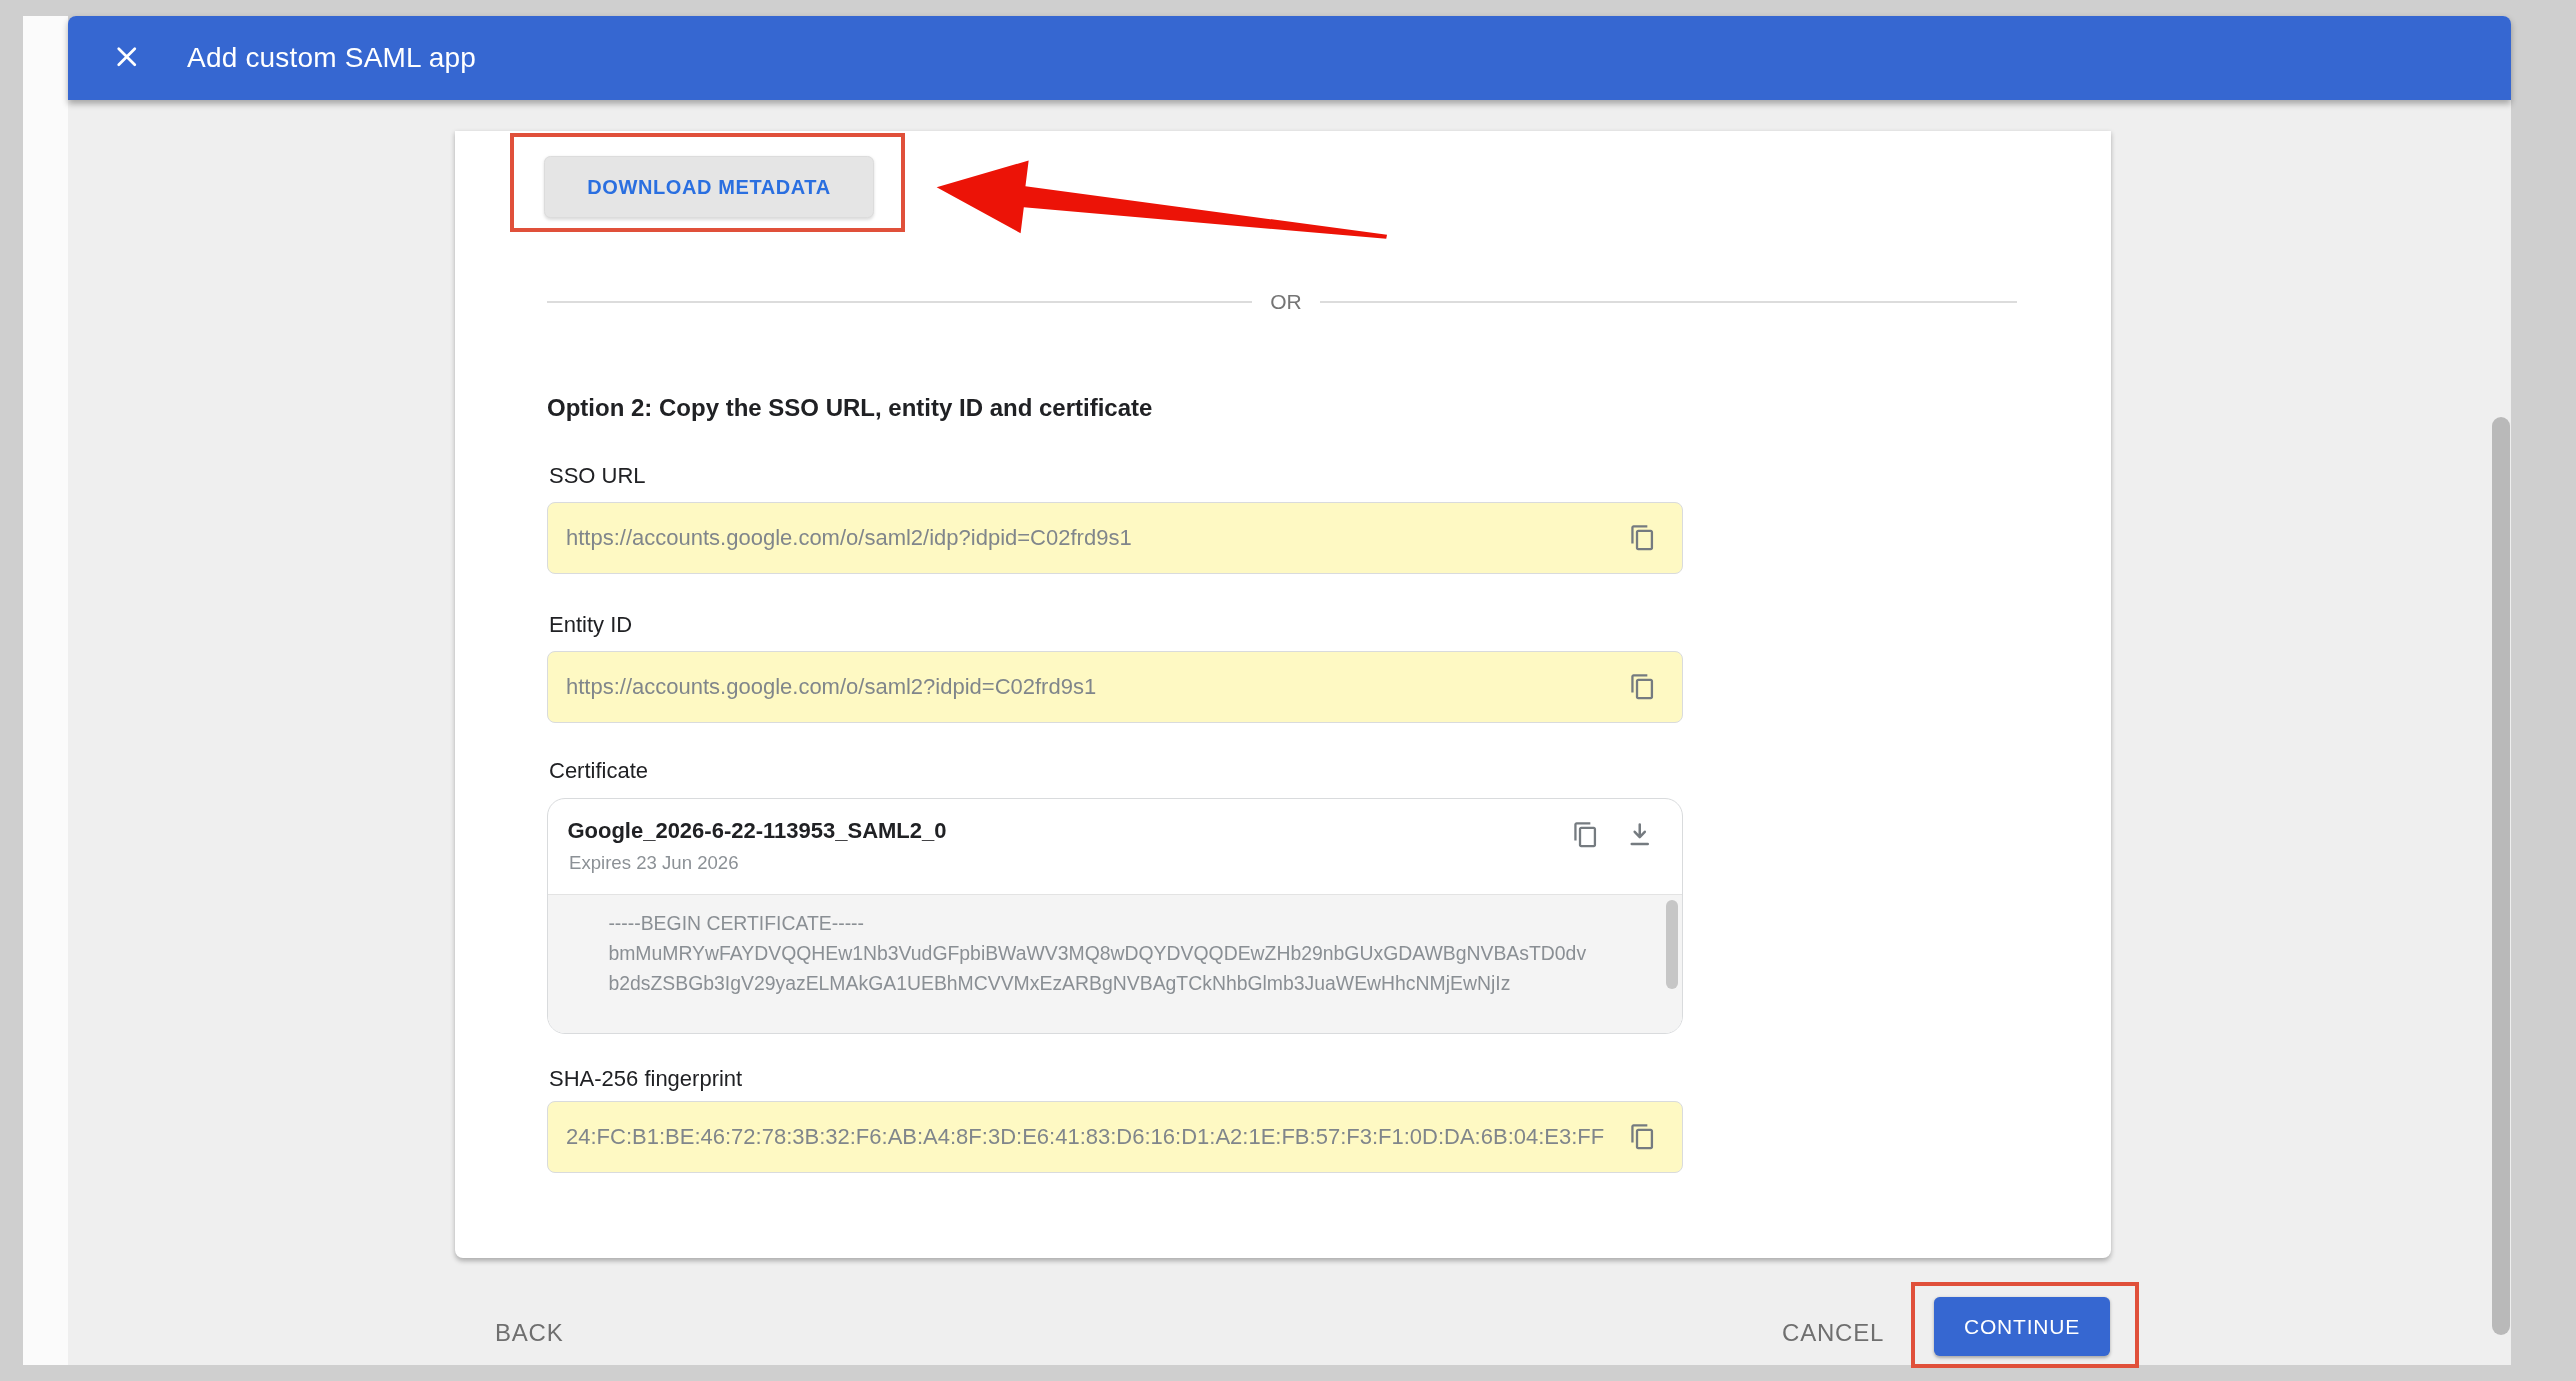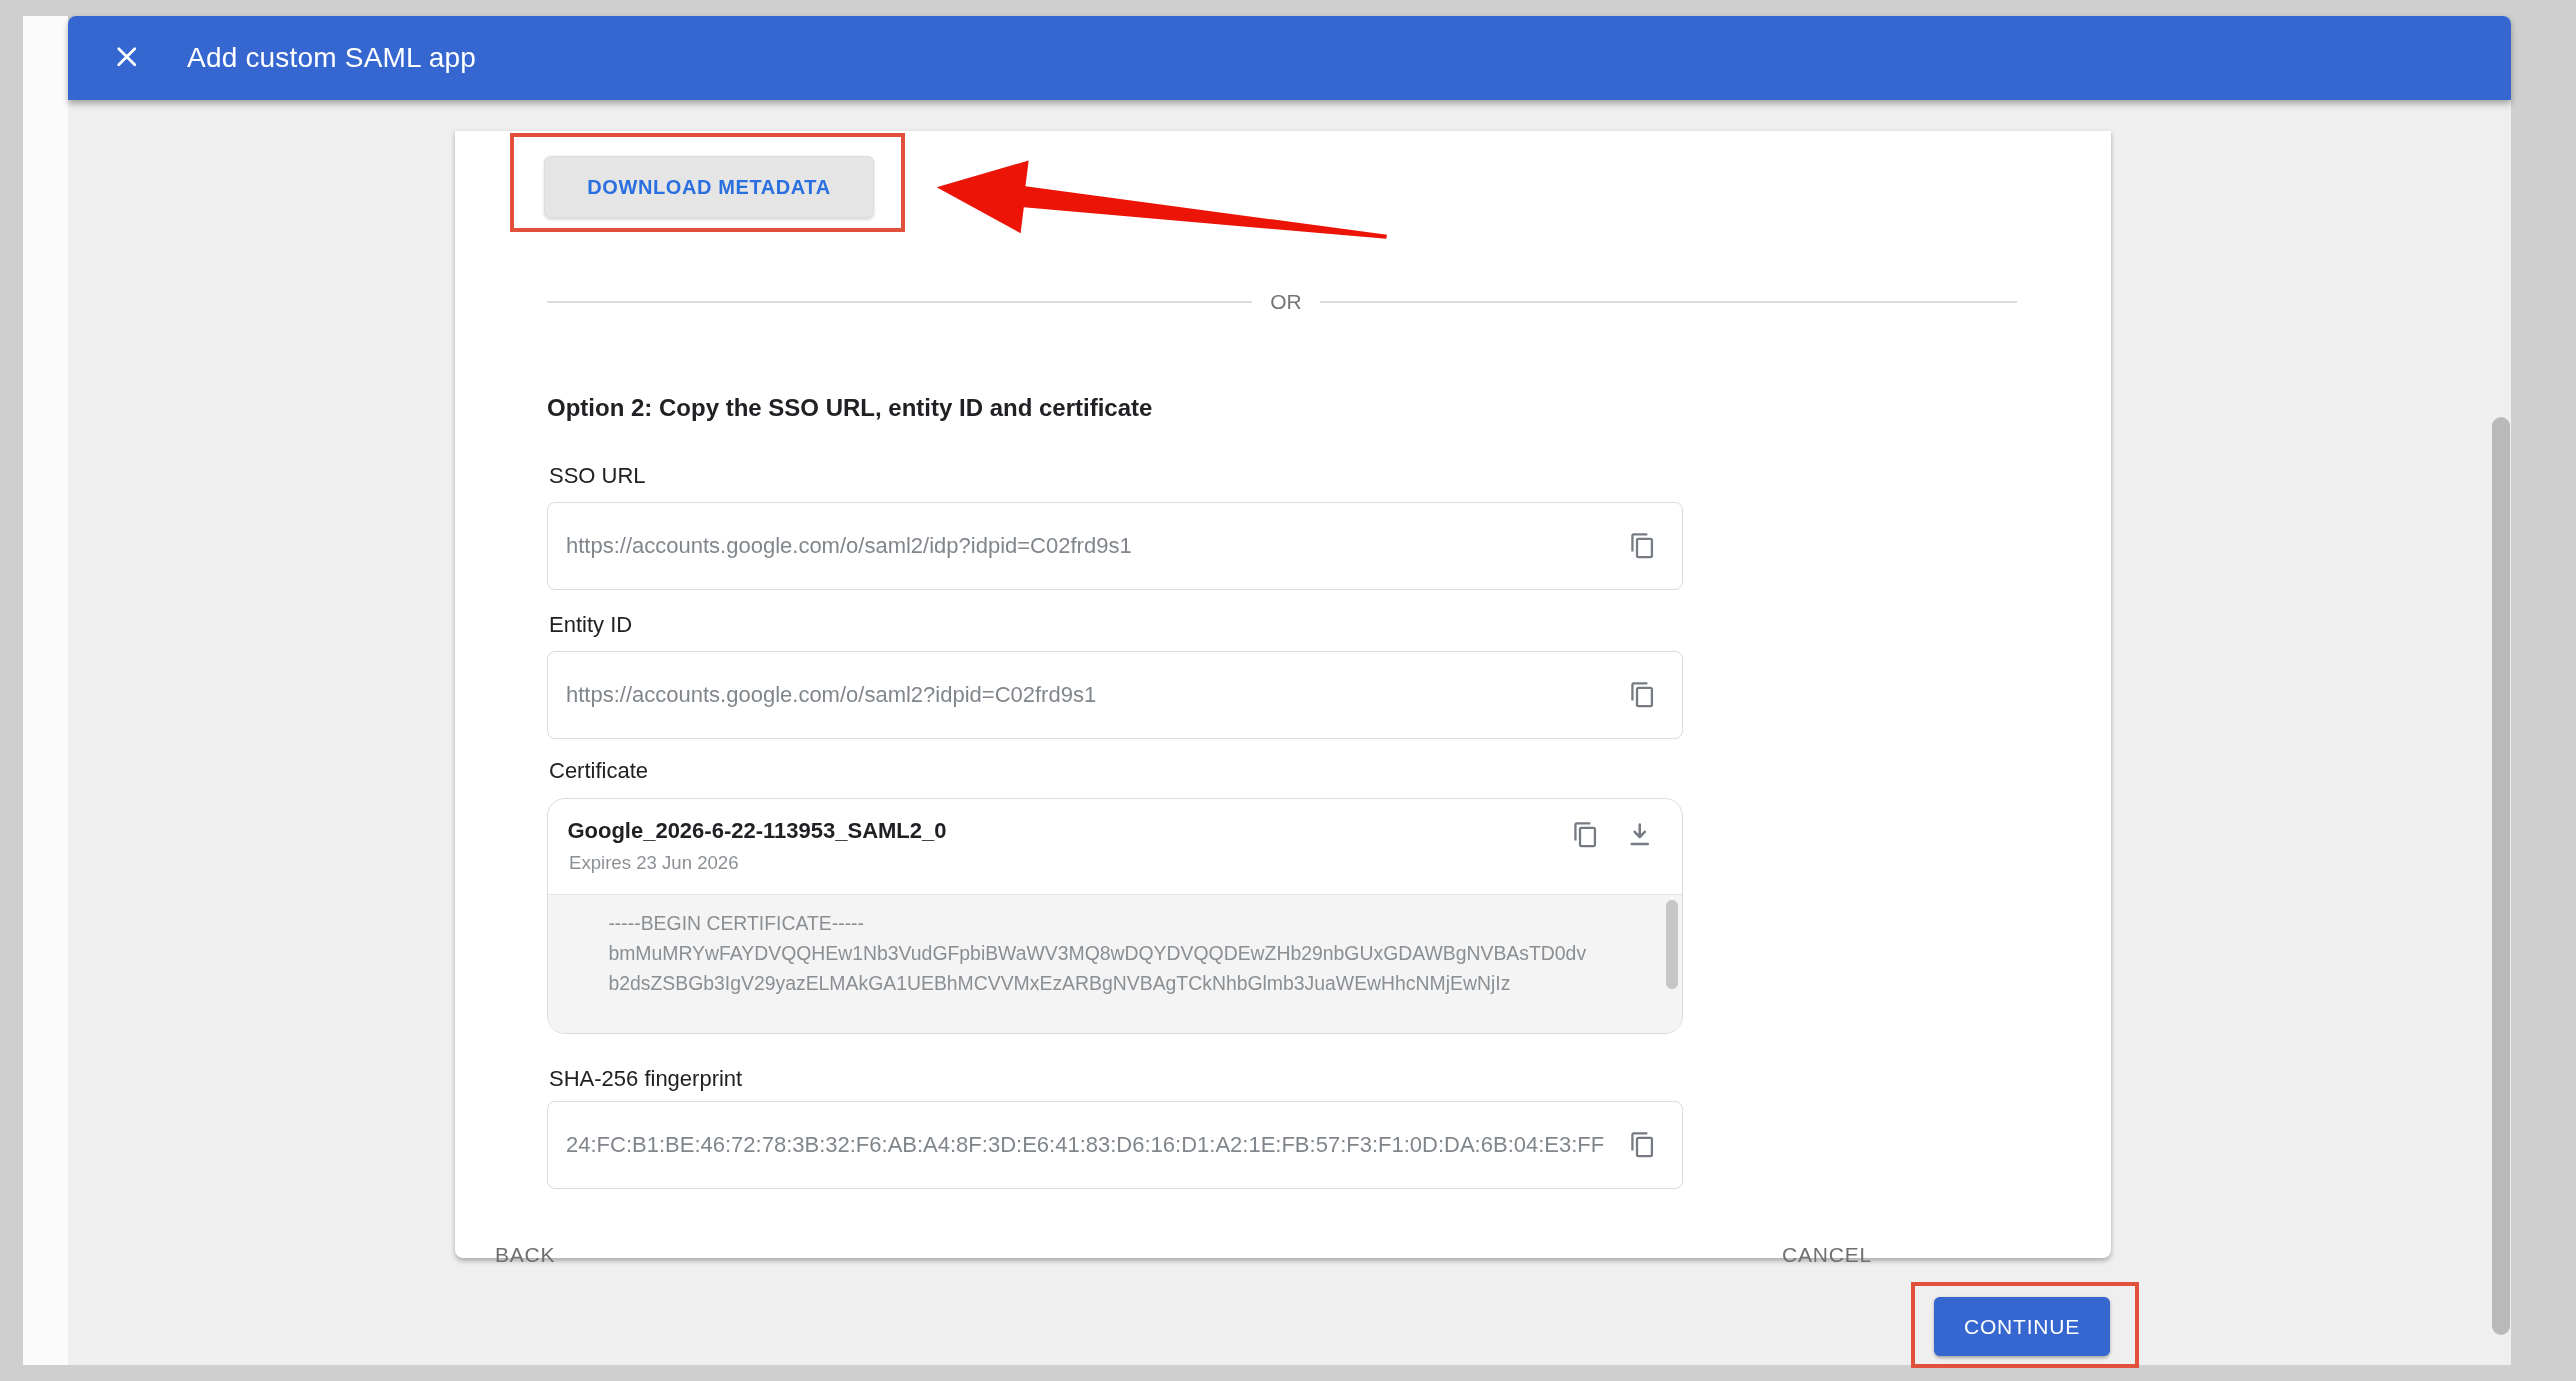--- a/index.html
+++ b/index.html
@@ -32,39 +32,39 @@
   .arrow-svg{left:890px; top:146px; z-index:10; pointer-events:none;}
 
   .divider-line{top:301px; height:2.4px; background:#dcdcdc; z-index:4;}
   .divider-line.left{left:547px; width:705px;}
   .divider-line.right{left:1320px; width:697px;}
   .divider-label{left:1252px; top:290px; width:68px; text-align:center; color:#757575; font-size:21px; z-index:4;}
 
   .section-heading{left:547px; top:394px; font-size:24px; font-weight:bold; color:#202124; z-index:4;}
 
   .field-label{left:549px; font-size:22px; color:#202124; z-index:4;}
-  .field-box{left:547px; width:1136px; height:88px; background:#ffffff;
+  .field-box{left:547px; width:1136px; height:72px; background:#fef9c3;
              border:1.6px solid #d9dbdd; border-radius:8px; box-sizing:border-box;
              display:flex; align-items:center; padding:0 21px 0 18px; z-index:4;}
   .field-value{color:#80868b; font-size:22px; white-space:nowrap; overflow:hidden; flex:1;}
   .icon-btn{width:36px; height:36px; display:flex; align-items:center; justify-content:center; cursor:pointer; flex:none;}
 
   .cert-card{left:547px; top:798px; width:1136px; height:236px; background:#ffffff;
              border:1.6px solid #d9dbdd; border-radius:18px; box-sizing:border-box; overflow:hidden; z-index:4;}
   .cert-head{position:relative; height:95px;}
   .cert-name{position:absolute; left:19.4px; top:19.4px; font-size:22px; font-weight:bold; color:#202124;}
   .cert-expires{position:absolute; left:21px; top:53px; font-size:18.6px; color:#8c9196;}
   .cert-copy{position:absolute; right:78px; top:18px;}
   .cert-download{position:absolute; right:24px; top:18px;}
   .cert-body{position:relative; height:139px; background:#f4f4f4; border-top:1.6px solid #e3e3e3;
              padding:13px 49px 0 19.4px; box-sizing:border-box; overflow:hidden;}
   .cert-line{font-size:19.4px; color:#8a8f94; line-height:30px; white-space:nowrap;margin-left:41px;}
   .cert-scroll-thumb{position:absolute; right:4px; top:4.9px; width:12px; height:89px; background:#c6c6c6; border-radius:6.5px;}
 
-  .footer-text{top:1243px; font-size:21px; color:#6f6f6f; letter-spacing:0.8px; cursor:pointer; z-index:4;}
+  .footer-text{top:1319px; font-size:24px; color:#6f6f6f; letter-spacing:0.8px; cursor:pointer; z-index:4;}
   .back{left:495px;}
   .cancel{left:1782px;}
   .continue-btn{left:1934px; top:1297px; width:176px; height:59px; background:#3667d1; border-radius:5.7px;
                 box-shadow:0 1.6px 3.2px rgba(0,0,0,.3); display:flex; align-items:center; justify-content:center;
                 color:#ffffff; font-size:21px; letter-spacing:0.8px; cursor:pointer; z-index:4;}
 
   .page-scroll-thumb{left:2492px; top:417px; width:18px; height:918px; background:#b9b9b9; border-radius:9px; z-index:5; cursor:pointer;}
 </style>
 </head>
 <body>

